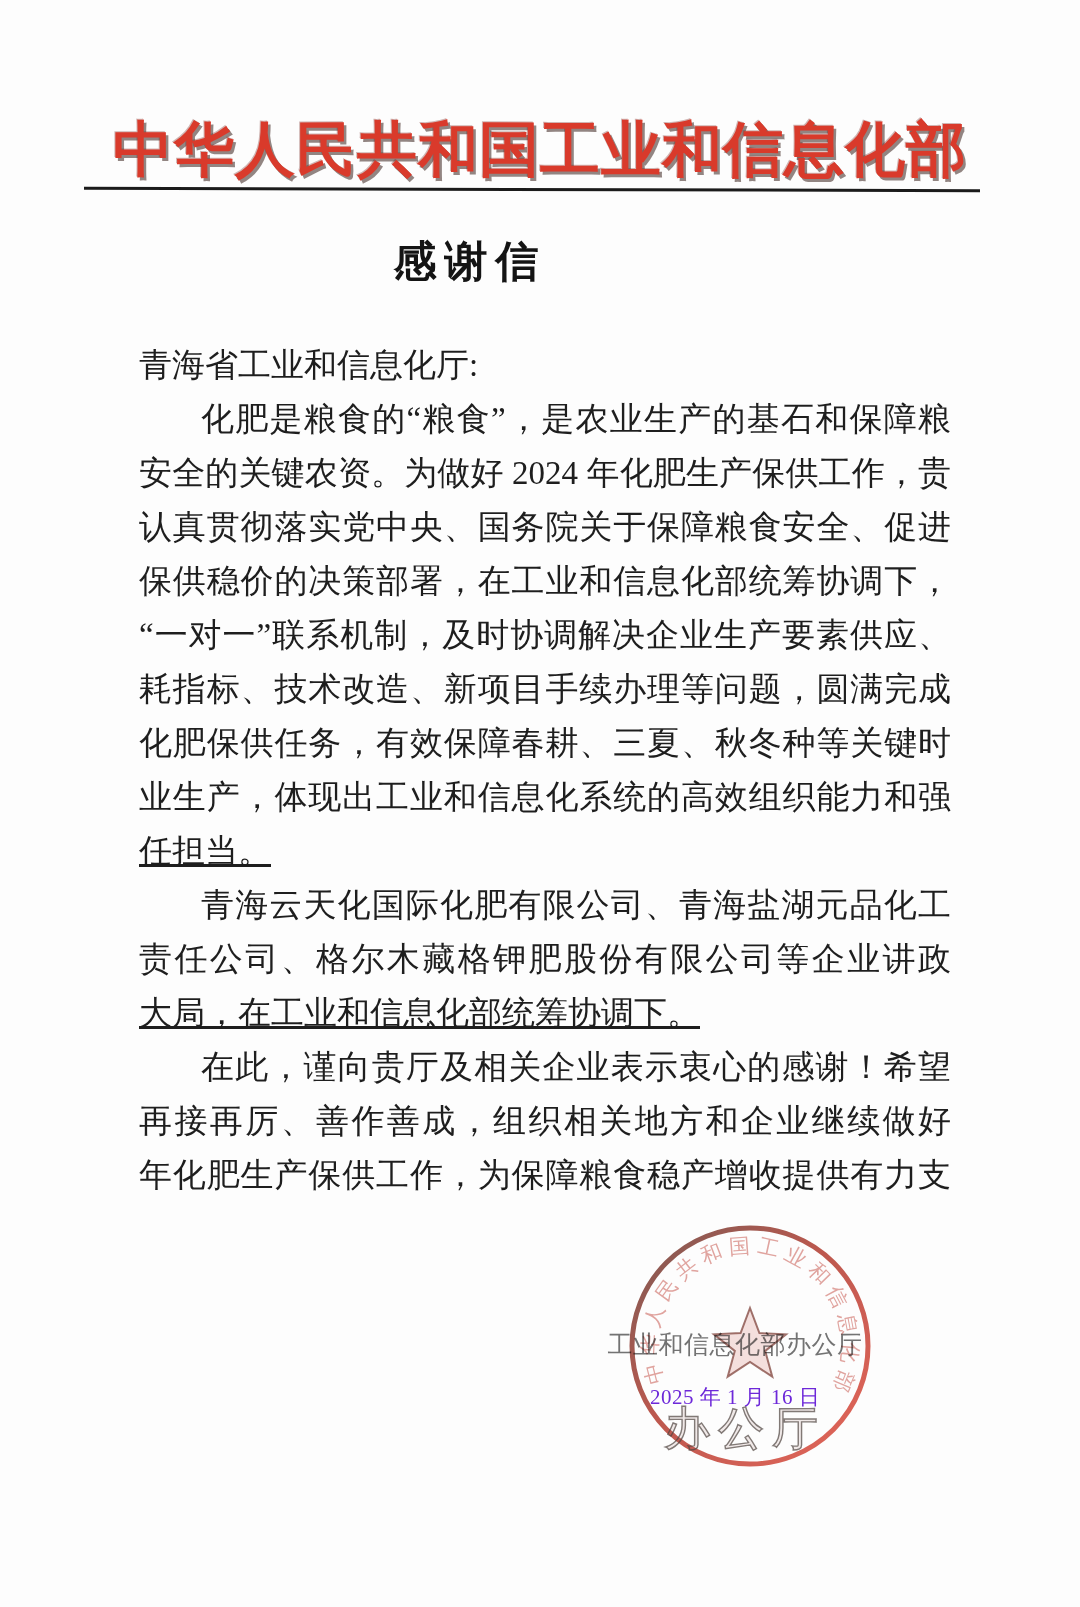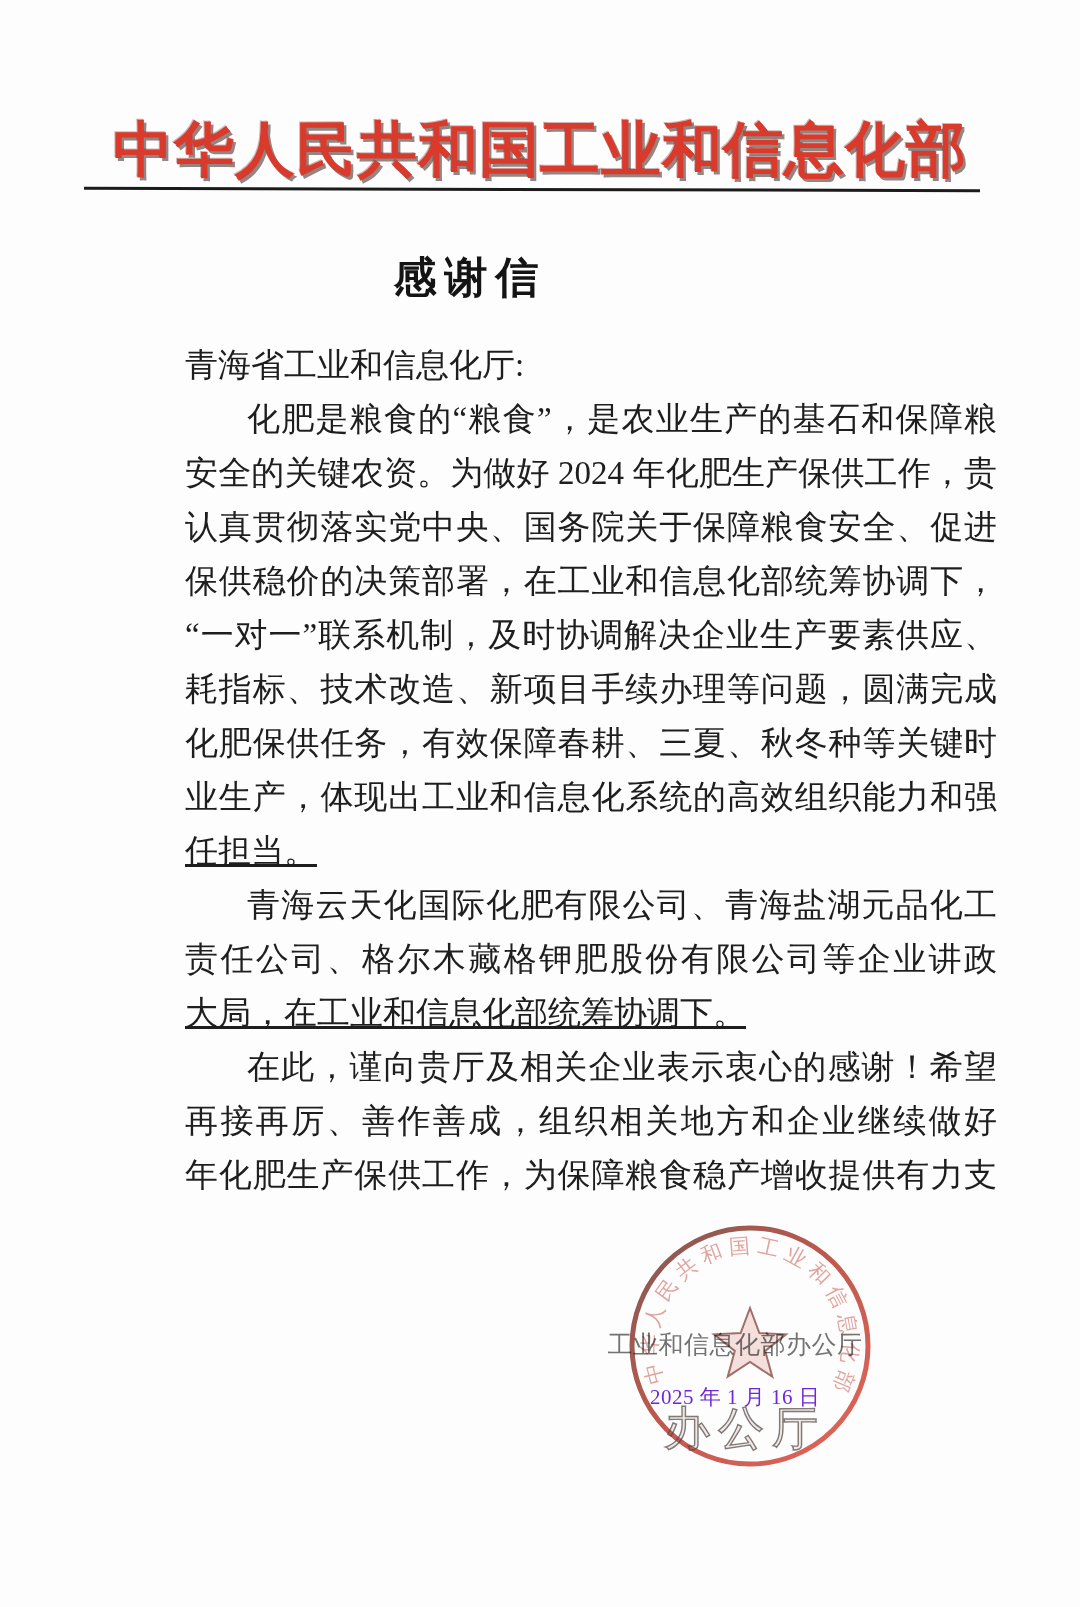--- a/index.html
+++ b/index.html
@@ -12,27 +12,27 @@
     position:absolute;top:110px;left:0;width:1080px;text-align:center;
     font-size:60px;font-weight:bold;letter-spacing:1px;color:#d93a2b;
     text-shadow:2.5px 2.5px 0 rgba(58,34,30,.55),-1px -1px 0 rgba(122,47,40,.35);
     white-space:nowrap;
   }
   .rule{
     position:absolute;top:188px;left:84px;width:896px;height:3px;
     background:#1b1b1b;transform:rotate(0.15deg);
   }
   .letter-title{
-    position:absolute;top:249px;left:0;width:940px;text-align:center;
+    position:absolute;top:233px;left:0;width:940px;text-align:center;
     font-size:43px;font-weight:bold;letter-spacing:8px;color:#141414;
   }
   
   .body{
     position:absolute;top:338px;left:139px;width:812px;
-    font-size:33px;line-height:54px;color:#1e1e1e;margin-left:46px;
+    font-size:33px;line-height:54px;color:#1e1e1e;
   }
   .bline{
     height:54px;white-space:nowrap;
     text-align:justify;text-align-last:justify;text-justify:inter-character;
     white-space:normal;overflow:hidden;
   }
   .bline.end{text-align:left;text-align-last:left;text-decoration:underline;}
   .bline.indent{padding-left:62px;}
   .salutation{height:54px;text-align:left;}
   

